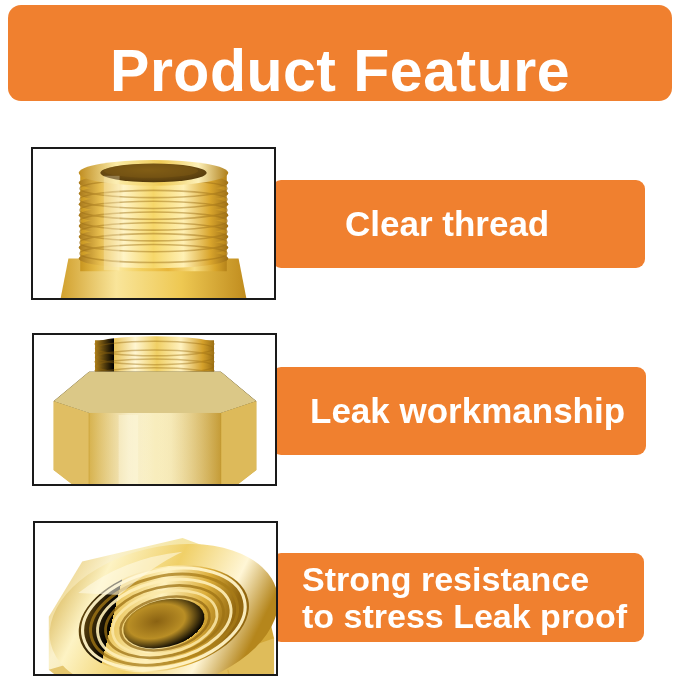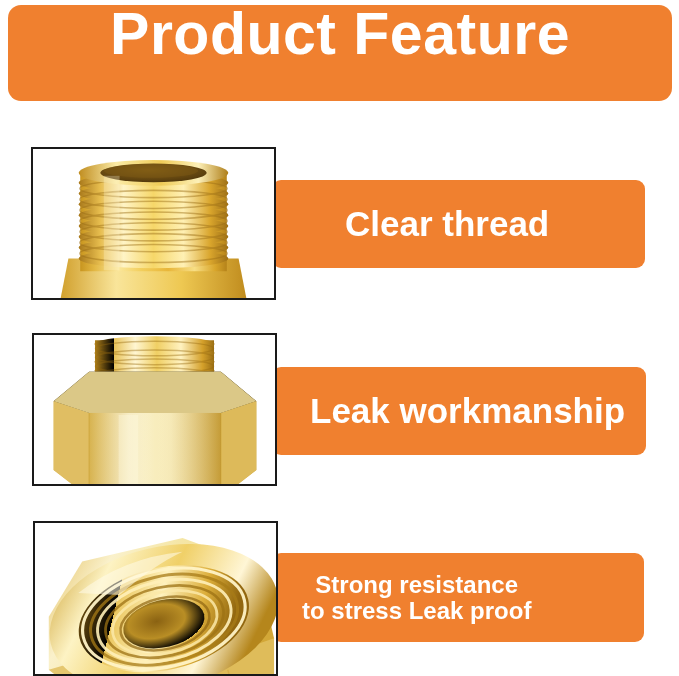--- a/index.html
+++ b/index.html
@@ -18,21 +18,21 @@
   
   #header-banner {
     position: absolute;
     left: 8px;
     top: 5px;
     width: 664px;
     height: 96px;
     background: #F0802F;
     border-radius: 13px;
     display: flex;
-    align-items: flex-start;
+    align-items: flex-end;
     justify-content: center;
     box-sizing: border-box;
   }
   #header-title {
     color: #FFFFFF;
     font-size: 59px;
     font-weight: bold;
     letter-spacing: 0.5px;
     line-height: 1;
     white-space: nowrap;
@@ -77,23 +77,22 @@
 
   .label-text {
     color: #FFFFFF;
     font-weight: bold;
     font-size: 35px;
     line-height: 1.02;
     white-space: pre;
     font-family: "Liberation Sans", sans-serif;
   }
   #label-text-2 {
-    font-size: 24px;
+    font-size: 34px;
     line-height: 1.06;
-    text-align: center;
   }
 
   
   .photo-frame {
     position: absolute;
     border: 2px solid #1a1a1a;
     background: #ffffff;
     overflow: hidden;
     z-index: 2;
     box-sizing: border-box;

